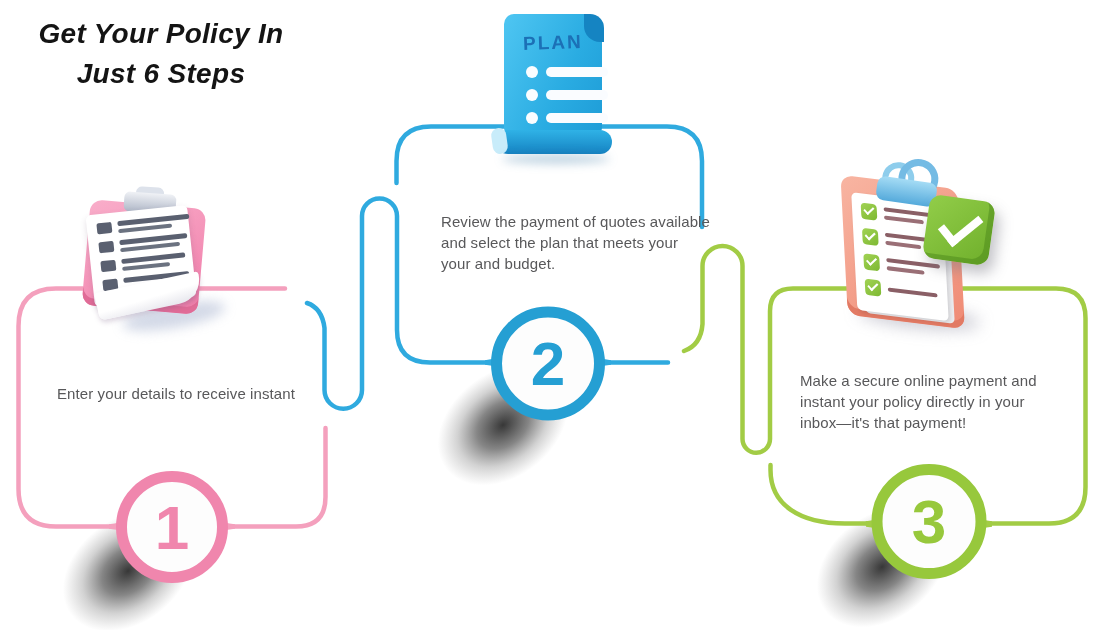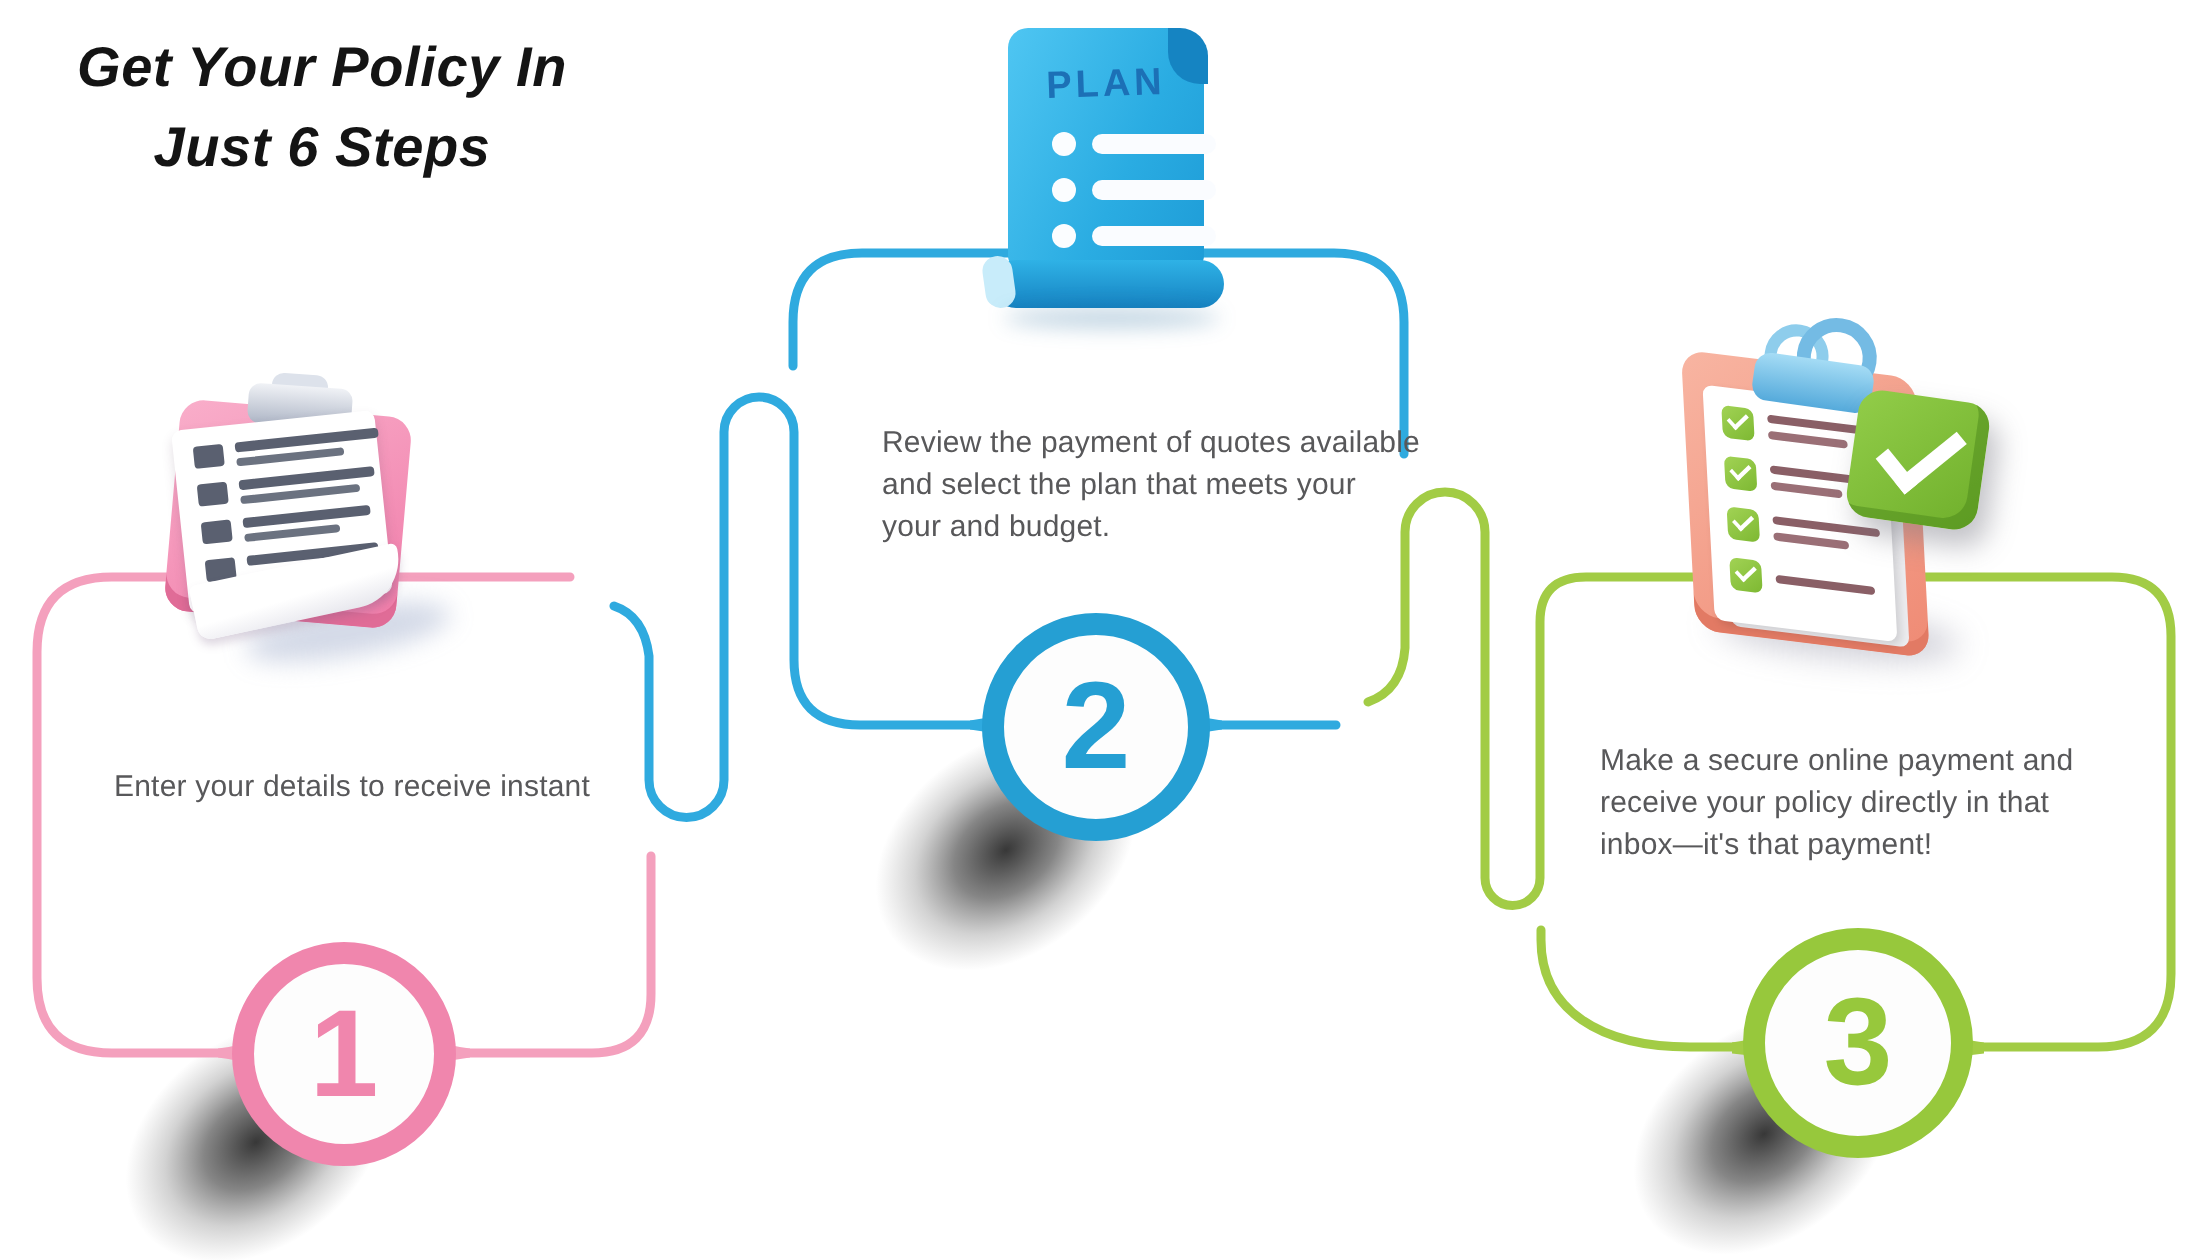--- a/index.html
+++ b/index.html
@@ -135,21 +135,21 @@
   <div class="desc" id="desc1">
     <span>Enter your details to receive instant</span>
   </div>
   <div class="desc" id="desc2">
     <span>Review the payment of quotes available</span>
     <span>and select the plan that meets your</span>
     <span>your and budget.</span>
   </div>
   <div class="desc" id="desc3">
     <span>Make a secure online payment and</span>
-    <span>receive your policy directly in that</span>
+    <span>instant your policy directly in your</span>
     <span>inbox—it's that payment!</span>
   </div>
 
   <div class="num" id="num1">1</div>
   <div class="num" id="num2">2</div>
   <div class="num" id="num3">3</div>
 
   <div class="abs" id="icon1">
     <div class="abs i-shadow"></div>
     <div class="abs board"></div>

